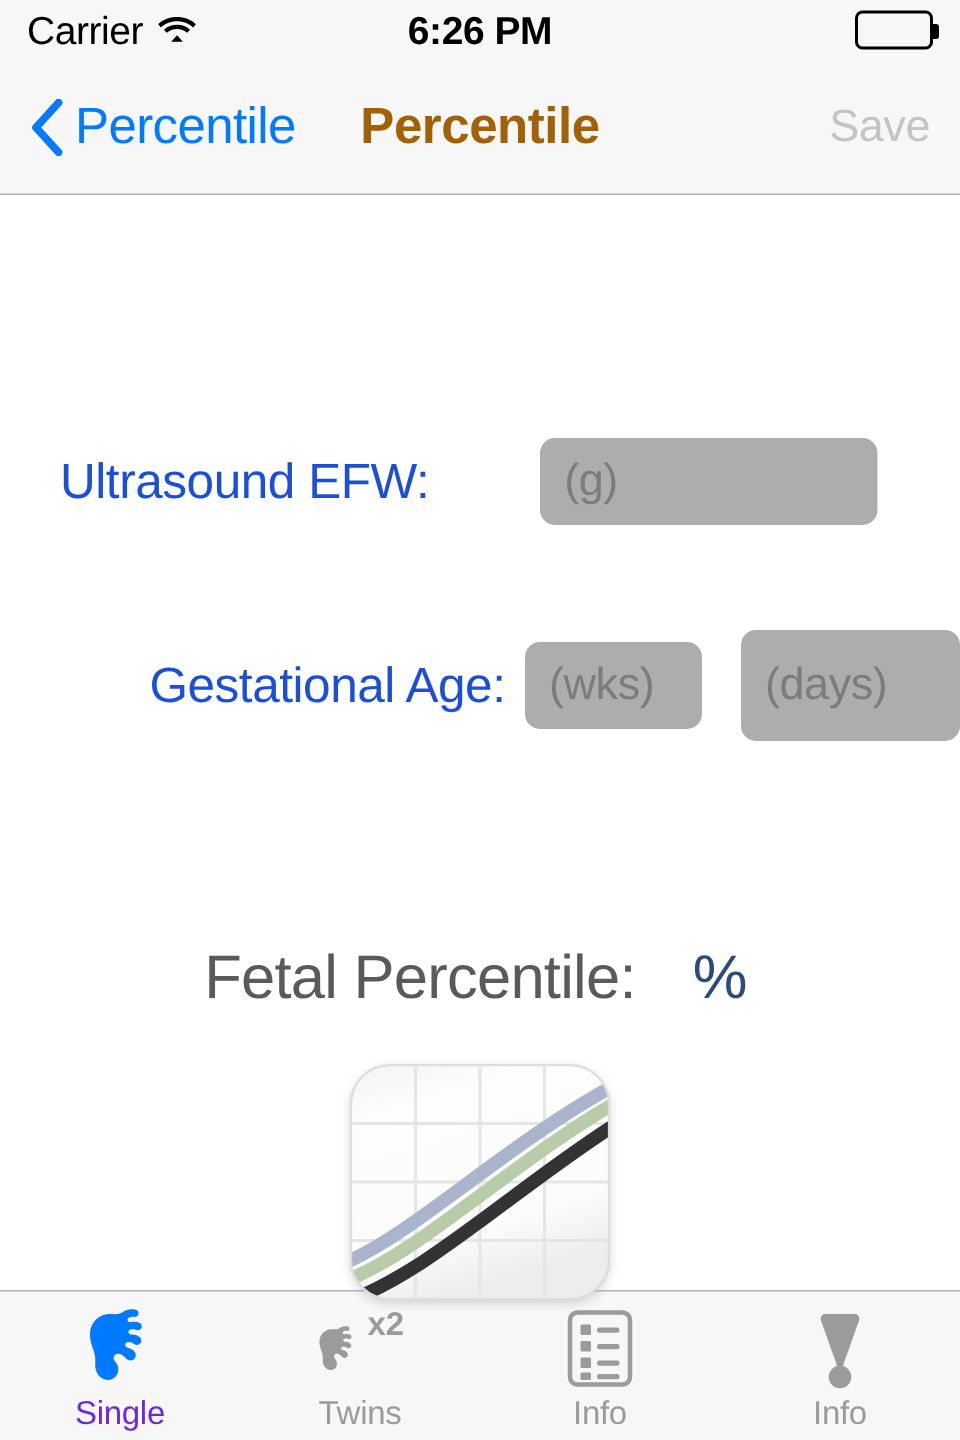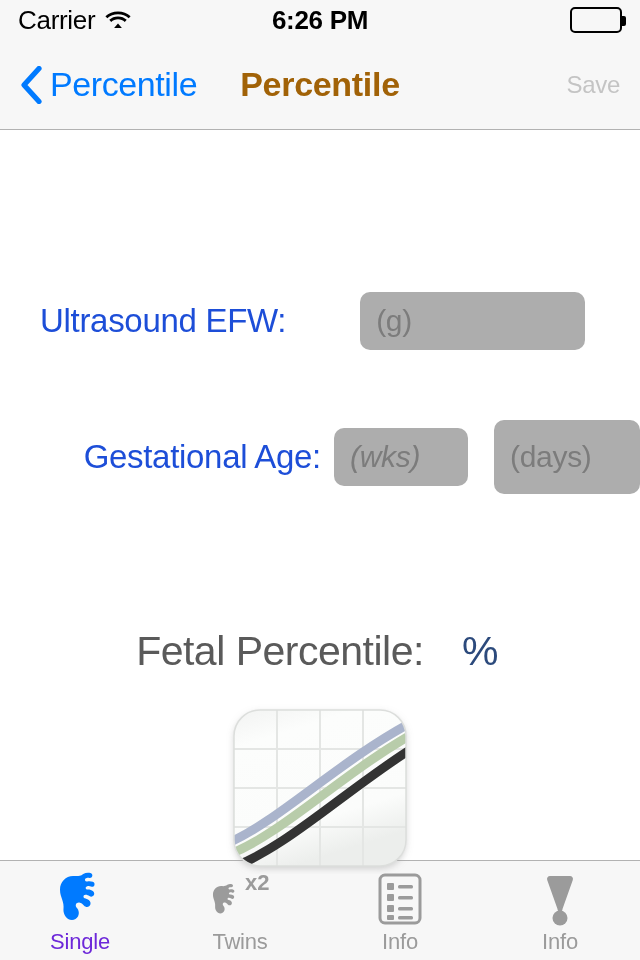--- a/index.html
+++ b/index.html
@@ -102,21 +102,21 @@
     left: 0; right: 0;
     text-align: center;
     font-size: 34px;
     font-weight: bold;
     color: #a16207;
     letter-spacing: -0.3px;
     pointer-events: none;
   }
   .nav-save {
     margin-left: auto;
-    font-size: 24px;
+    font-size: 30px;
     color: #c4c4c4;
     letter-spacing: -0.3px;
     z-index: 2;
     cursor: default;
   }
 
   
   .content {
     flex: 1 1 auto;
     position: relative;
@@ -147,21 +147,21 @@
     border-radius: 10px;
     color: #7c7c7c;
     font-family: "Liberation Sans", sans-serif;
     font-size: 30px;
     letter-spacing: -0.3px;
     outline: none;
     padding: 0 16px;
   }
   .text-field::placeholder { color: #7c7c7c; opacity: 1; }
   .field-efw  { width: 225px; height: 58px; margin-left: 74px; }
-  .field-wks  { width: 134px; height: 58px; margin-left: 13px; font-style: italic; }
+  .field-wks  { width: 118px; height: 58px; margin-left: 13px; }
   .field-days { width: 146px; height: 74px; margin-left: 26px; }
 
   
   .result-row {
     position: absolute;
     top: 498px;
     left: 0; right: 0;
     display: flex;
     align-items: baseline;
     justify-content: center;

